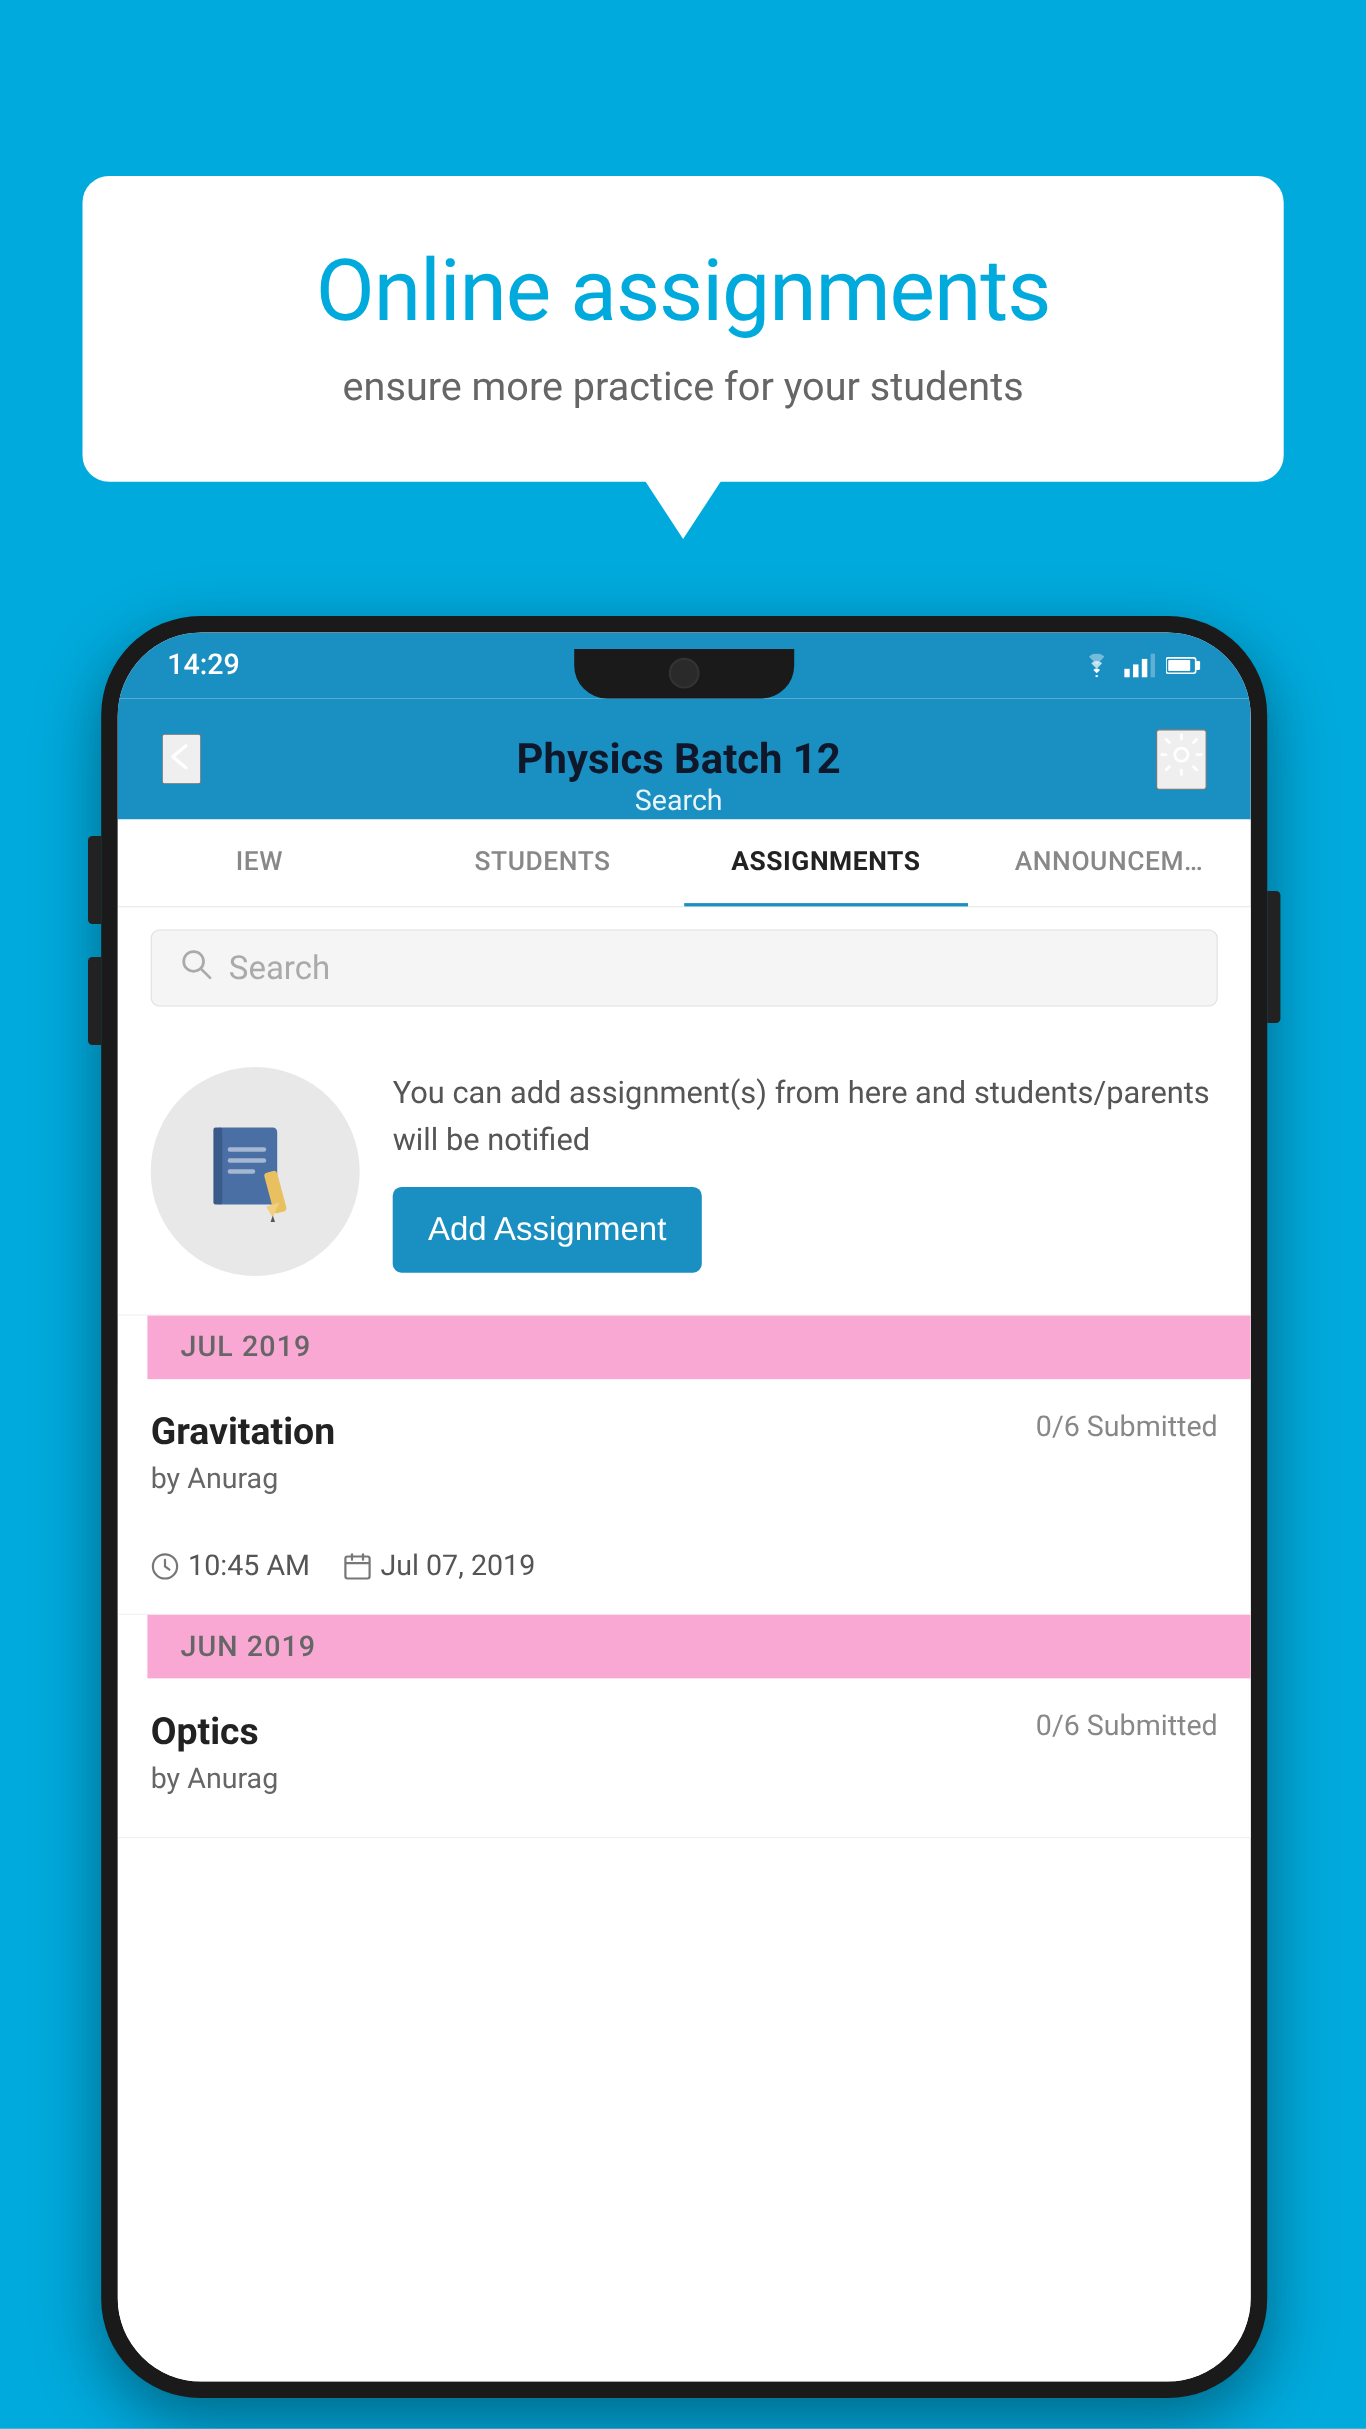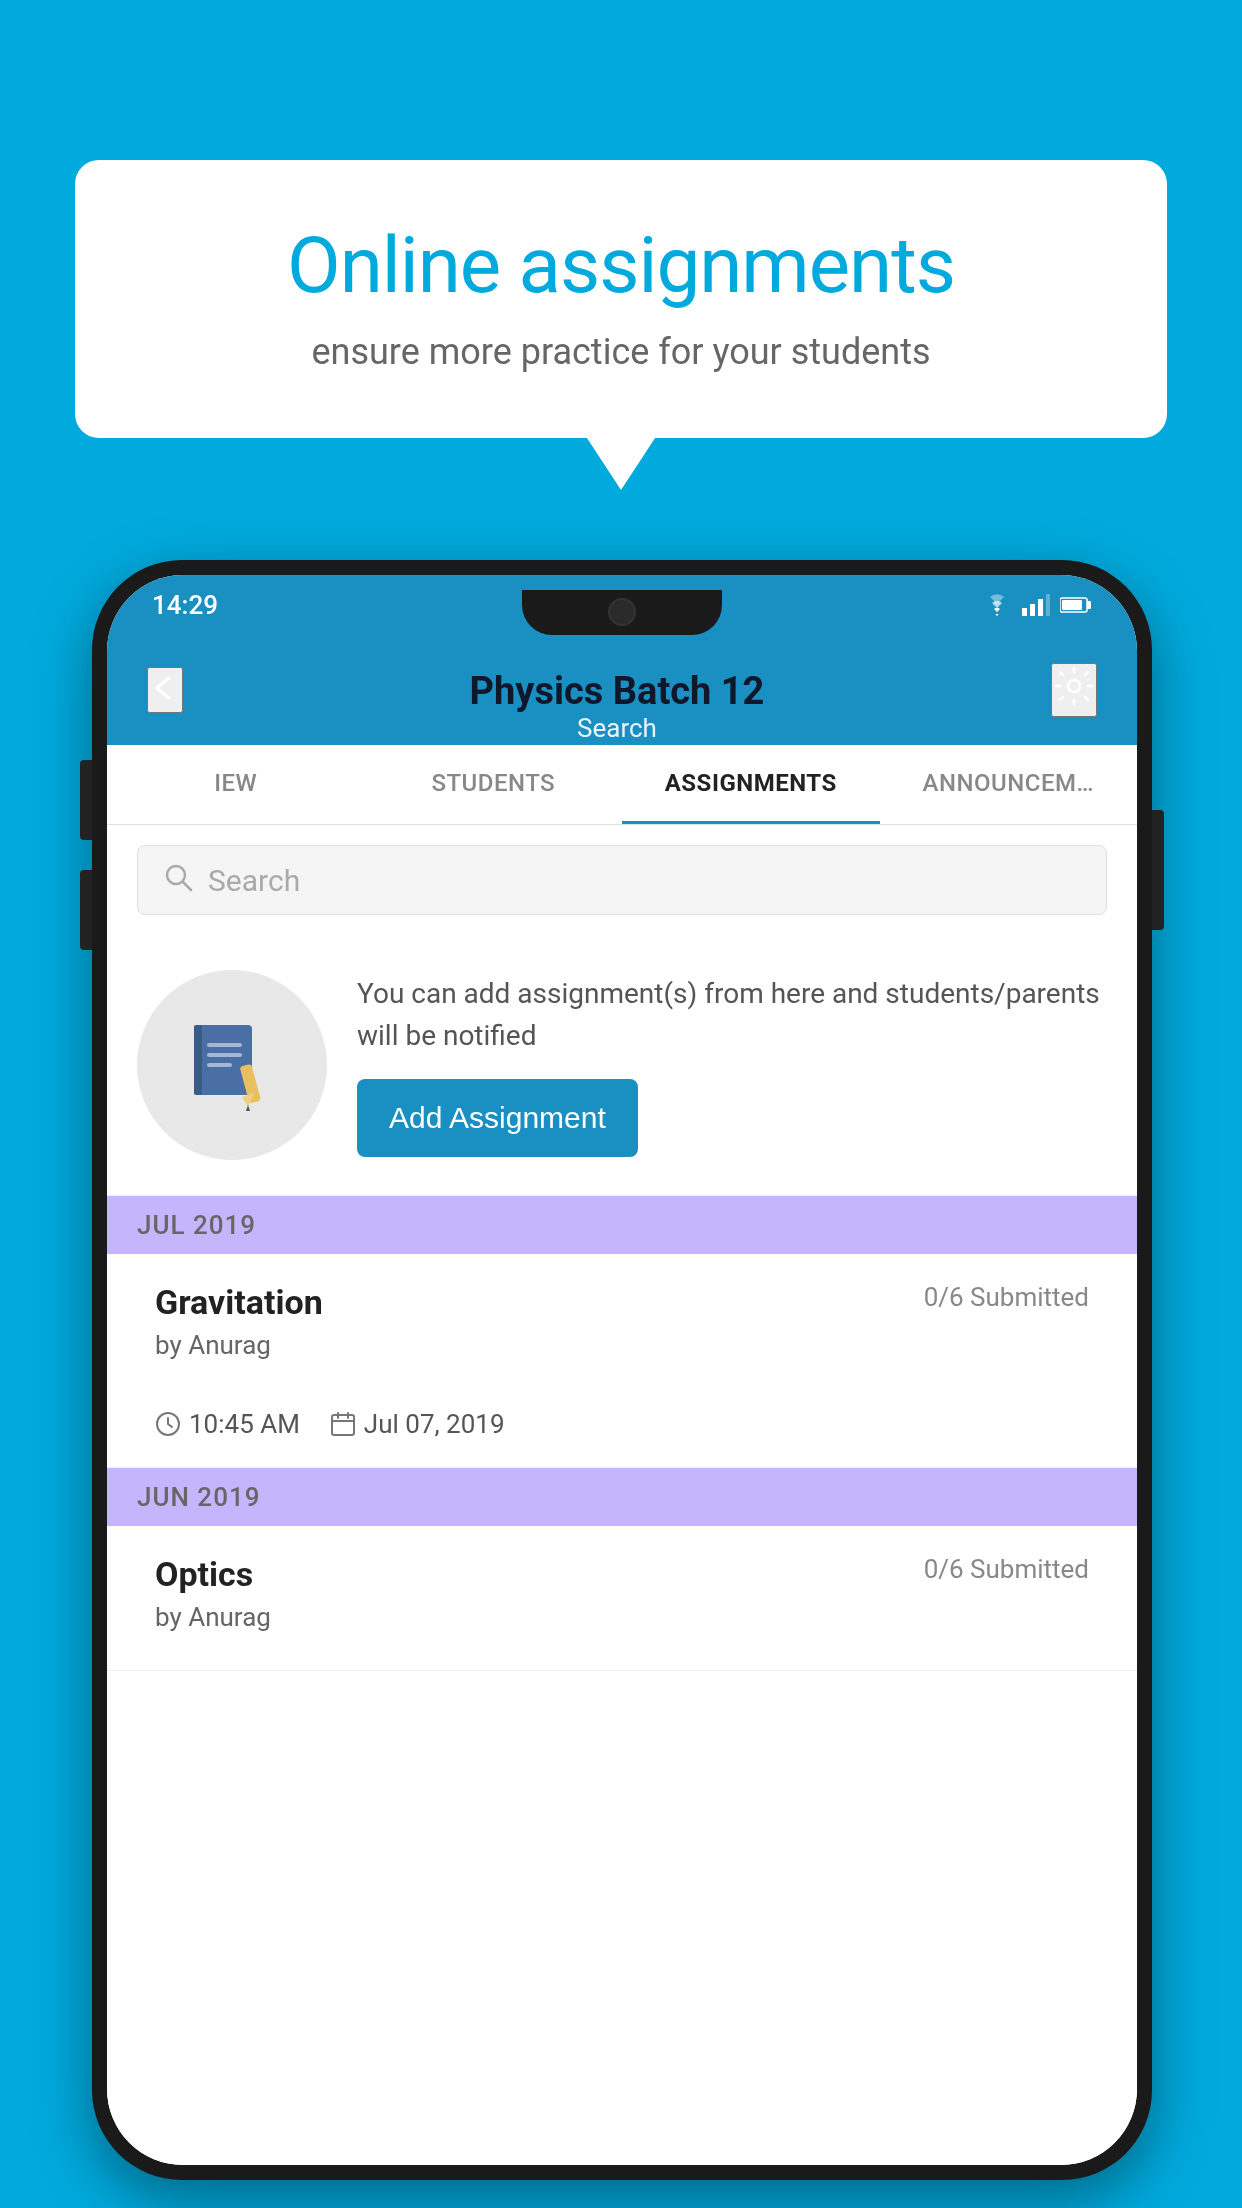--- a/index.html
+++ b/index.html
@@ -297,31 +297,32 @@
       border: none;
       border-radius: 8px;
       padding: 22px 32px;
       font-size: 30px;
       font-weight: 500;
       cursor: pointer;
     }
 
     
     .section-header {
-      background: #c4b5fd;
+      background: #f9a8d4;
       padding: 14px 30px;
       font-size: 26px;
       color: #666;
       font-weight: 500;
       letter-spacing: 1px;
+      margin-left: 27px;
     }
 
     
     .assignment-item {
-      padding: 28px 48px;
+      padding: 28px 30px;
       border-bottom: 1px solid #f0f0f0;
       background: white;
     }
 
     .assignment-item-top {
       display: flex;
       justify-content: space-between;
       align-items: flex-start;
       margin-bottom: 8px;
     }

